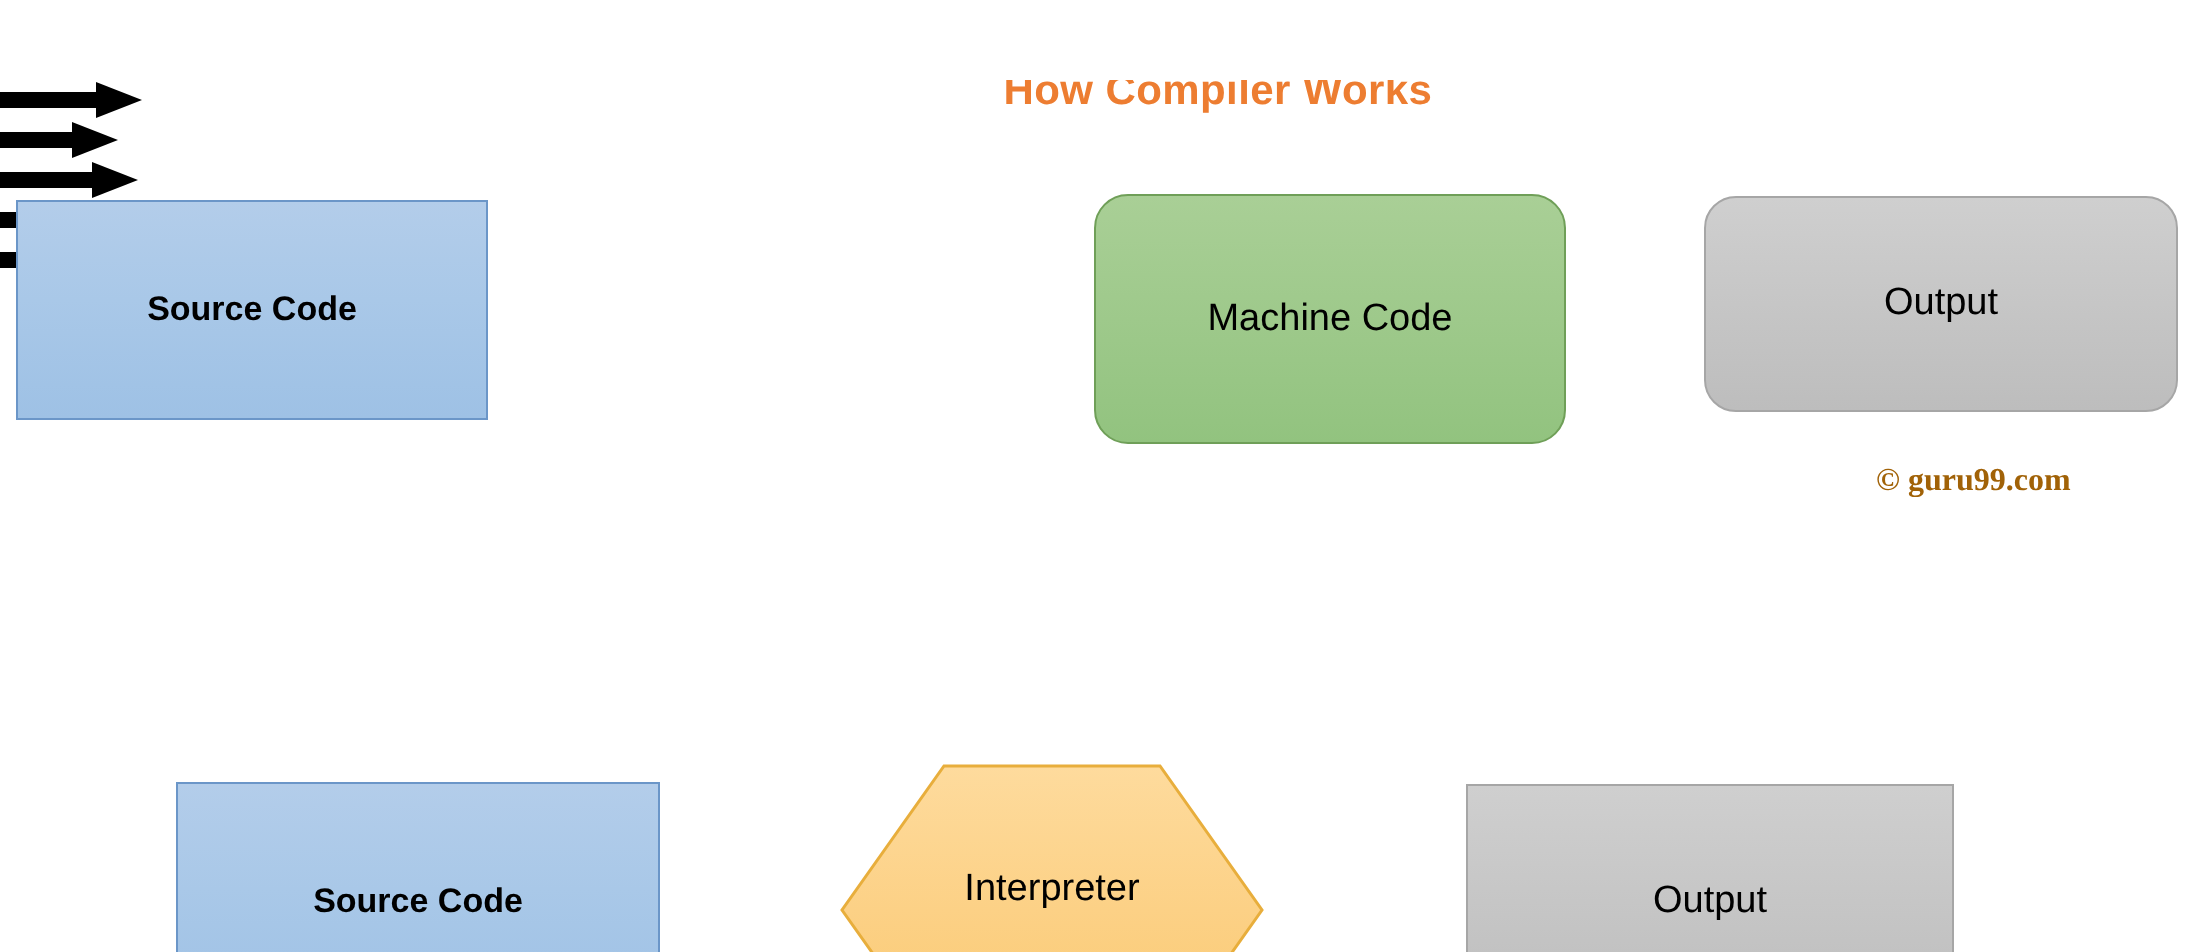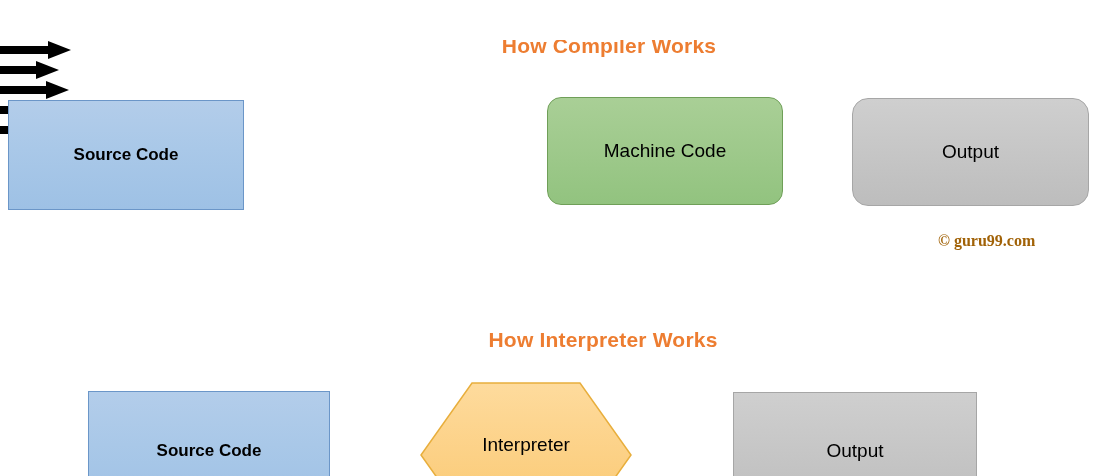--- a/index.html
+++ b/index.html
@@ -141,38 +141,37 @@
   </div>
 
 
   <div class="arrow" style="left:490px; top:105px; width:60px; height:20px;">
     <svg width="60" height="20" viewBox="0 0 60 20">
       <line x1="0" y1="10" x2="40" y2="10" stroke="#000000" stroke-width="8"></line>
       <polygon points="36,1 59,10 36,19" fill="#000000"></polygon>
     </svg>
   </div>
 
-  <div class="shape box-machine" style="left:547px; top:57px; width:236px; height:108px;">
+  <div class="shape box-machine" style="left:547px; top:57px; width:236px; height:125px;border-radius:17px;">
     <span class="node-label">Machine Code</span>
   </div>
 
   <div class="arrow" style="left:784px; top:103px; width:70px; height:20px;">
     <svg width="70" height="20" viewBox="0 0 70 20">
       <line x1="0" y1="10" x2="50" y2="10" stroke="#000000" stroke-width="8"></line>
       <polygon points="46,1 69,10 46,19" fill="#000000"></polygon>
     </svg>
   </div>
 
   <div class="shape box-output-rounded" style="left:852px; top:58px; width:237px; height:108px;">
     <span class="node-label">Output</span>
   </div>
 
   <div id="credit" style="left:938px; top:192px;">© guru99.com</div>
 
-  <div class="diagram-title" id="title-interpreter">How Interpreter Works</div>
 
   <div class="shape box-source" style="left:88px; top:351px; width:242px; height:119px;">
     <span class="node-label">Source Code</span>
   </div>
 
   <div class="arrow" style="left:330px; top:395px; width:92px; height:20px;">
     <svg width="92" height="20" viewBox="0 0 92 20">
       <line x1="0" y1="10" x2="70" y2="10" stroke="#000000" stroke-width="8"></line>
       <polygon points="66,1 91,10 66,19" fill="#000000"></polygon>
     </svg>

